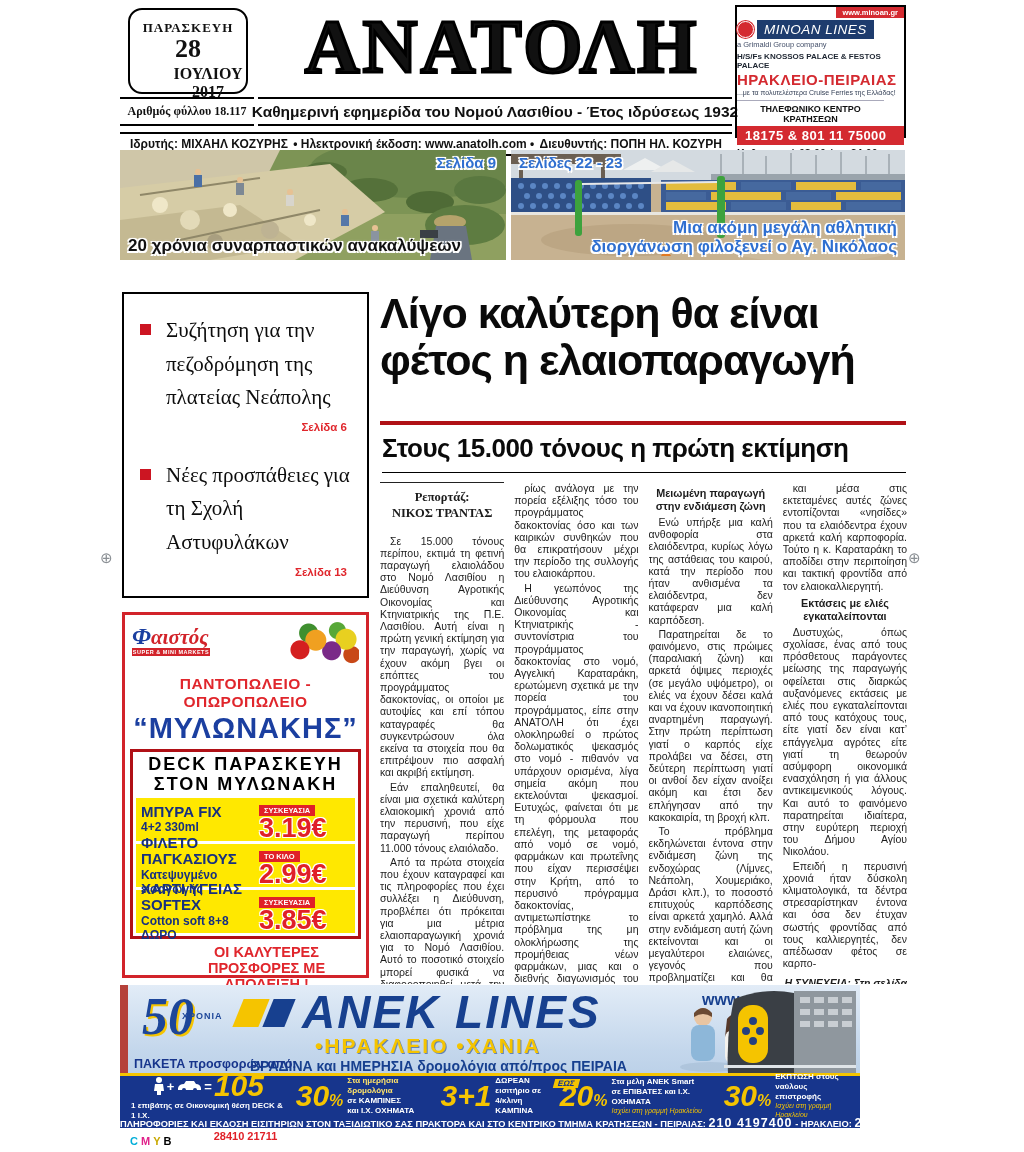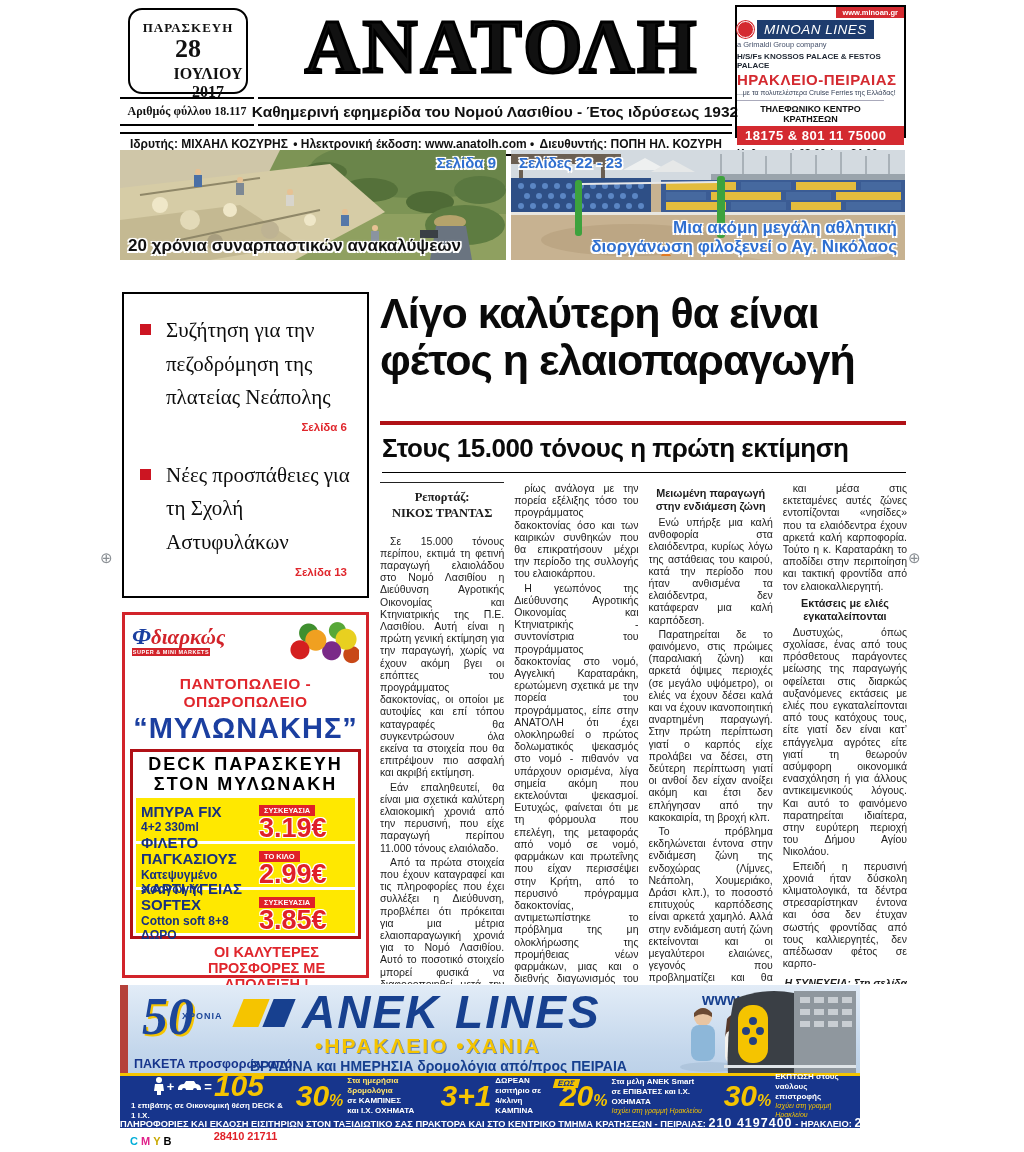--- a/index.html
+++ b/index.html
@@ -369,21 +369,21 @@
       <div class="colhead">Εκτάσεις με ελιές εγκαταλείπονται</div>
       <p>Δυστυχώς, όπως σχολίασε, ένας από τους πρόσθετους παράγοντες μείωσης της παραγωγής οφείλεται στις διαρκώς αυξανόμενες εκτάσεις με ελιές που εγκαταλείπονται από τους κατόχους τους, είτε γιατί δεν είναι κατ’ επάγγελμα αγρότες είτε γιατί τη θεωρούν ασύμφορη οικονομικά ενασχόληση ή για άλλους αντικειμενικούς λόγους. Και αυτό το φαινόμενο παρατηρείται ιδιαίτερα, στην ευρύτερη περιοχή του Δήμου Αγίου Νικολάου.</p>
       <p>Επειδή η περυσινή χρονιά ήταν δύσκολη κλιματολογικά, τα δέντρα στρεσαρίστηκαν έντονα και όσα δεν έτυχαν σωστής φροντίδας από τους καλλιεργητές, δεν απέδωσαν φέτος σε καρπο-</p>
       <div class="continuation">Η ΣΥΝΕΧΕΙΑ: Στη σελίδα 28</div>
     </div>
   </div>
 
   <div class="abs myl">
     <div class="myl-head">
       <div class="myl-logo">
-        <div class="myl-logo-text"><span class="phi">Φ</span><span>διαρκώς</span></div>
+        <div class="myl-logo-text"><span class="phi">Φ</span><span>αιστός</span></div>
         <div class="myl-logo-bar">SUPER &amp; MINI MARKETS</div>
       </div>
       <div class="fruits"></div>
     </div>
     <div class="myl-category">ΠΑΝΤΟΠΩΛΕΙΟ - ΟΠΩΡΟΠΩΛΕΙΟ</div>
     <div class="myl-name">“ΜΥΛΩΝΑΚΗΣ”</div>
     <div class="myl-offers">
       <div class="myl-promo">
         <div>DECK ΠΑΡΑΣΚΕΥΗ</div>
         <div>ΣΤΟΝ ΜΥΛΩΝΑΚΗ</div>

